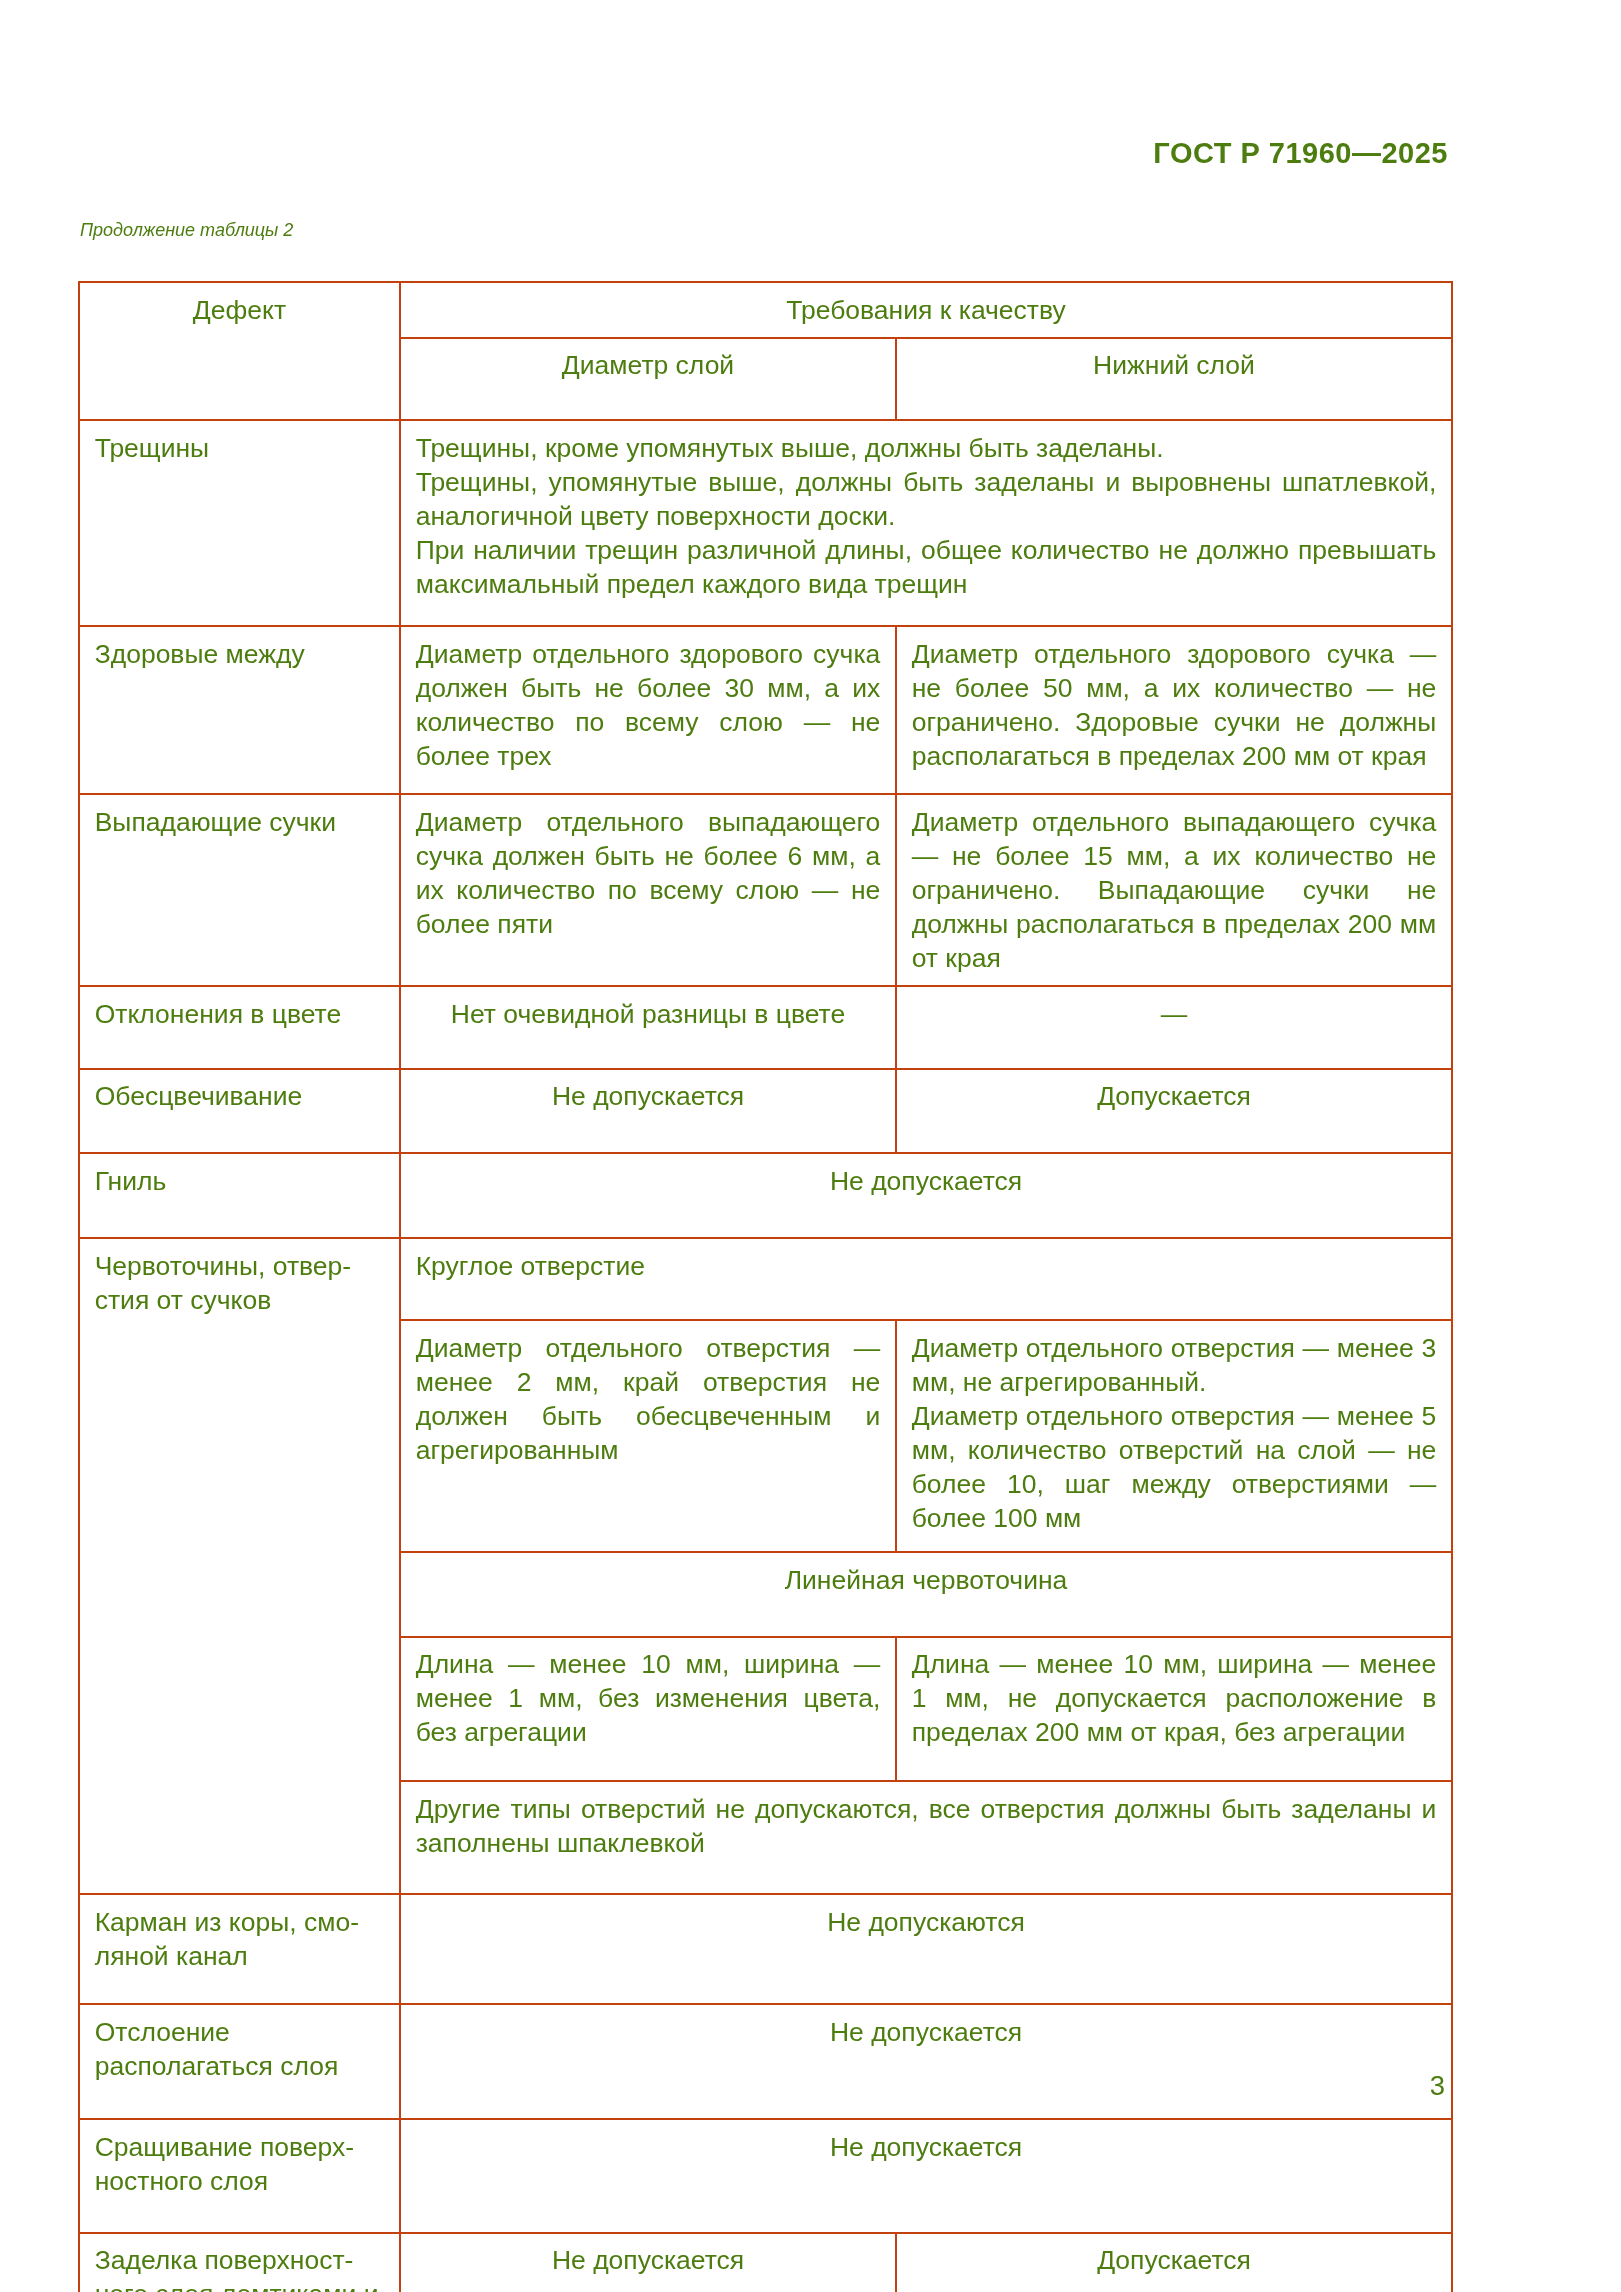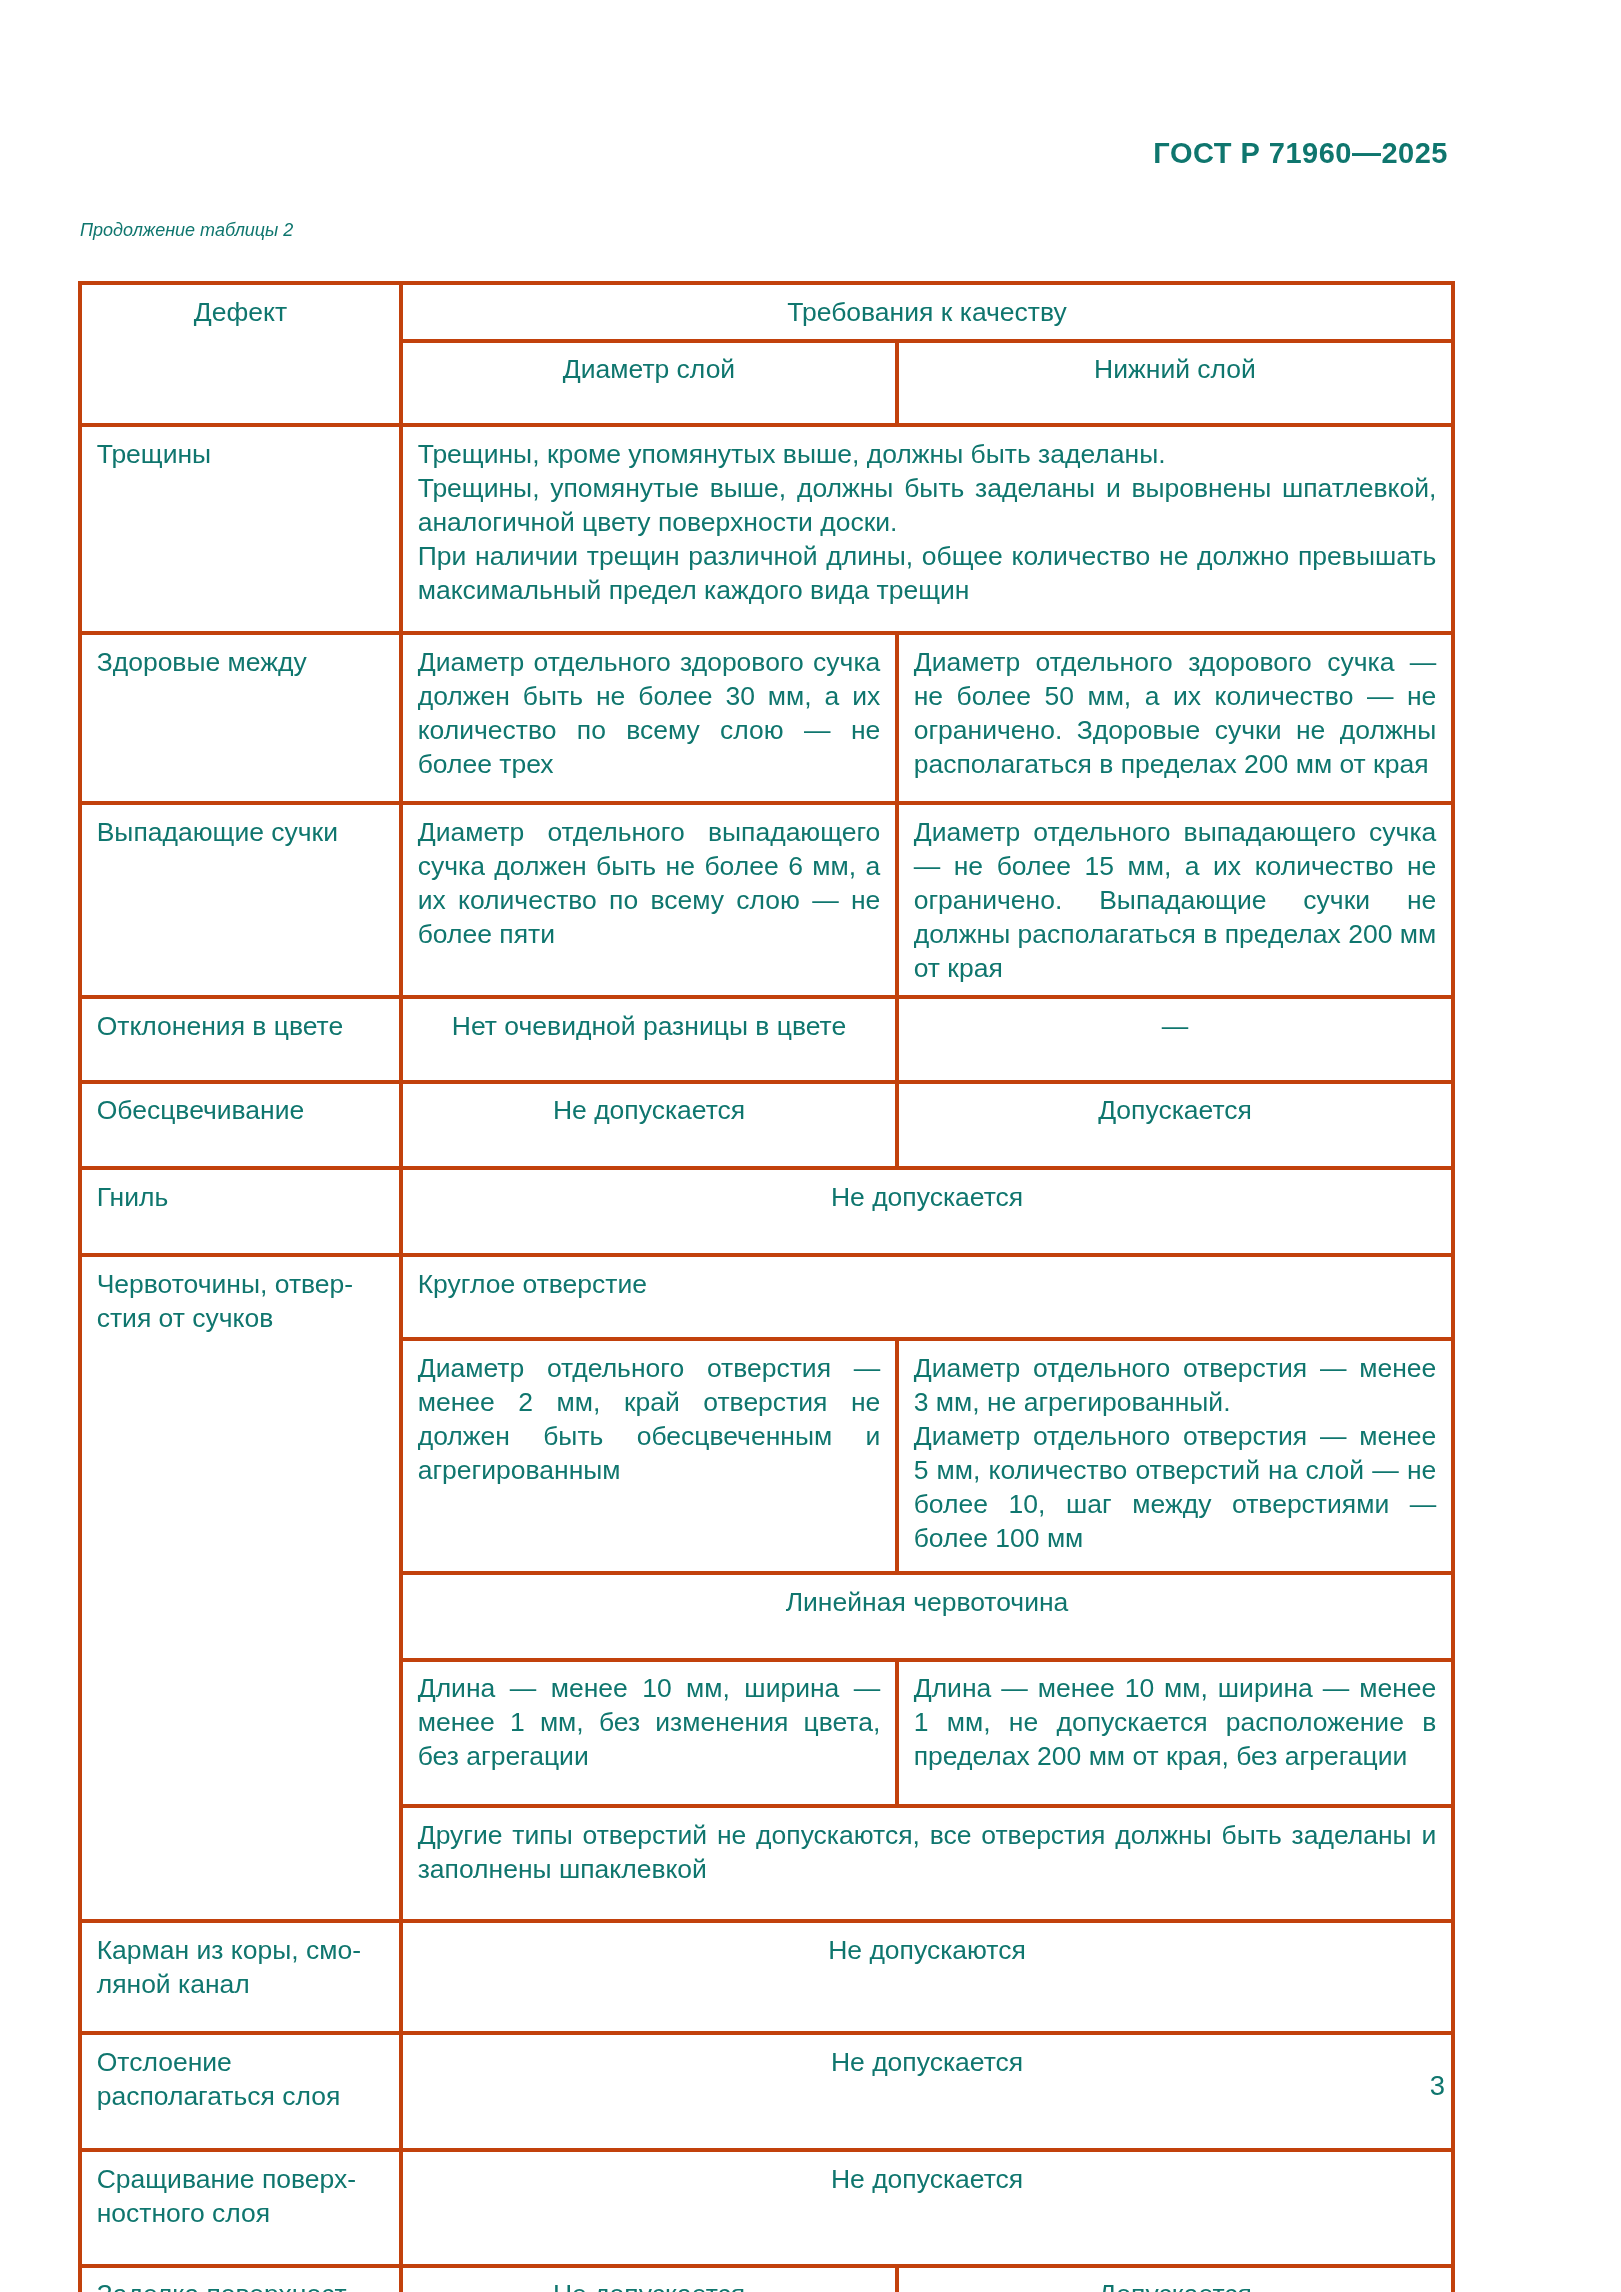--- a/index.html
+++ b/index.html
@@ -1,40 +1,40 @@
 <!DOCTYPE html>
 <html lang="ru"><head>
 <meta charset="utf-8">
 <style>
   html,body{margin:0;padding:0;background:#e8e8e8;}
   .page{
     position:relative;
     width:1621px;height:2293px;
     background:#ffffff;
     font-family:"Liberation Sans",sans-serif;
-    color:#0f766e;
+    color:#4d7c0f;
     overflow:hidden;
   }
   .doc-number{
     position:absolute;top:137px;right:173px;
     font-size:29px;font-weight:bold;letter-spacing:0.5px;
   }
   .caption{
     position:absolute;top:220px;left:80px;
     font-size:18px;font-style:italic;
   }
   table.gost{
     position:absolute;top:281px;left:78px;
     width:1372px;
     border-collapse:collapse;table-layout:fixed;
     font-size:26.5px;line-height:34px;
   }
   table.gost{border:2.9px solid #161616;}
   table.gost td{
-    border:4px solid #c2410c;
+    border:2px solid #c2410c;
     vertical-align:top;
     padding:9.8px 14.7px;
     overflow:hidden;
     margin-top:34px;
   }
   td.hb{border-bottom-width:4.9px;}        
   td.c{text-align:center;}
   td.j{text-align:justify;}
   td.vc{vertical-align:middle;}
   td.ml{white-space:pre-line;}

